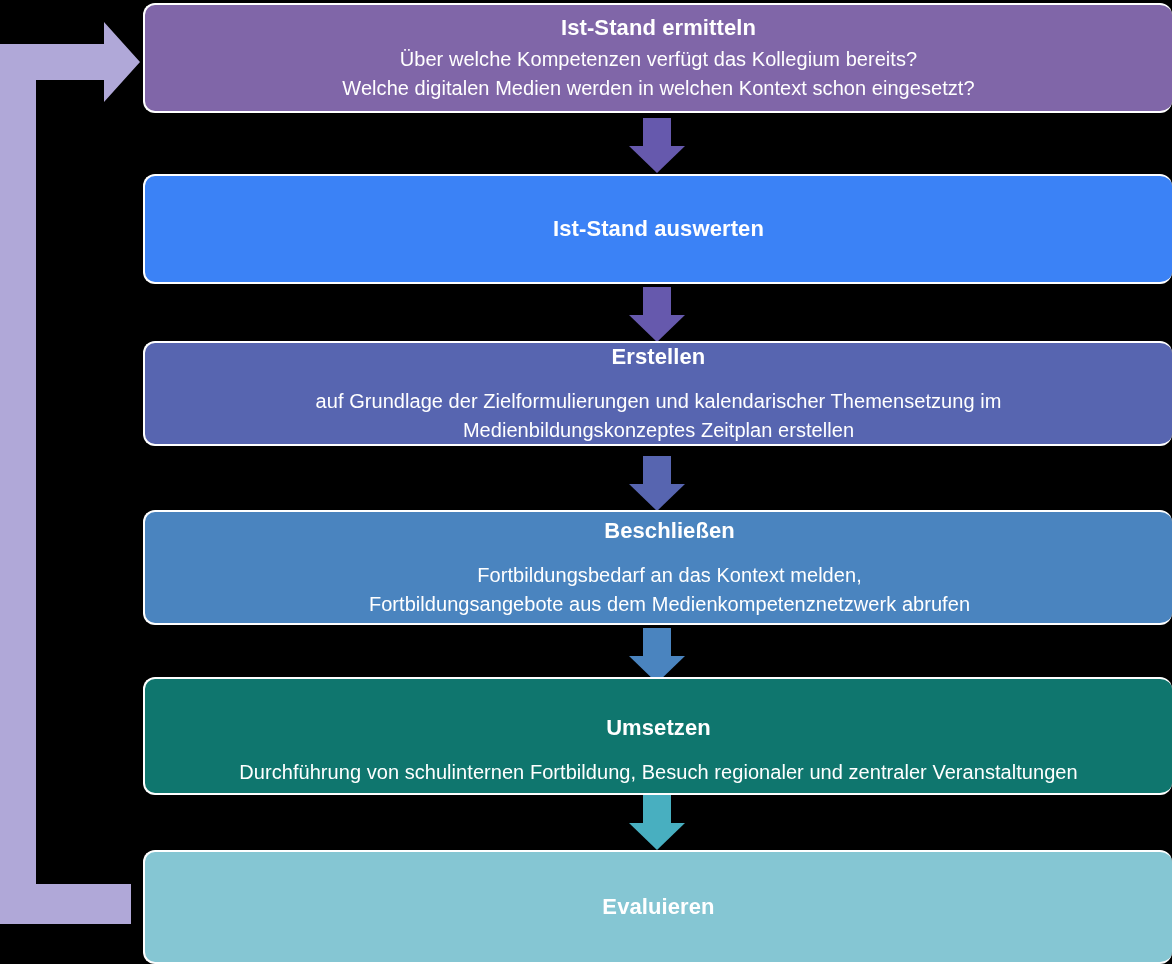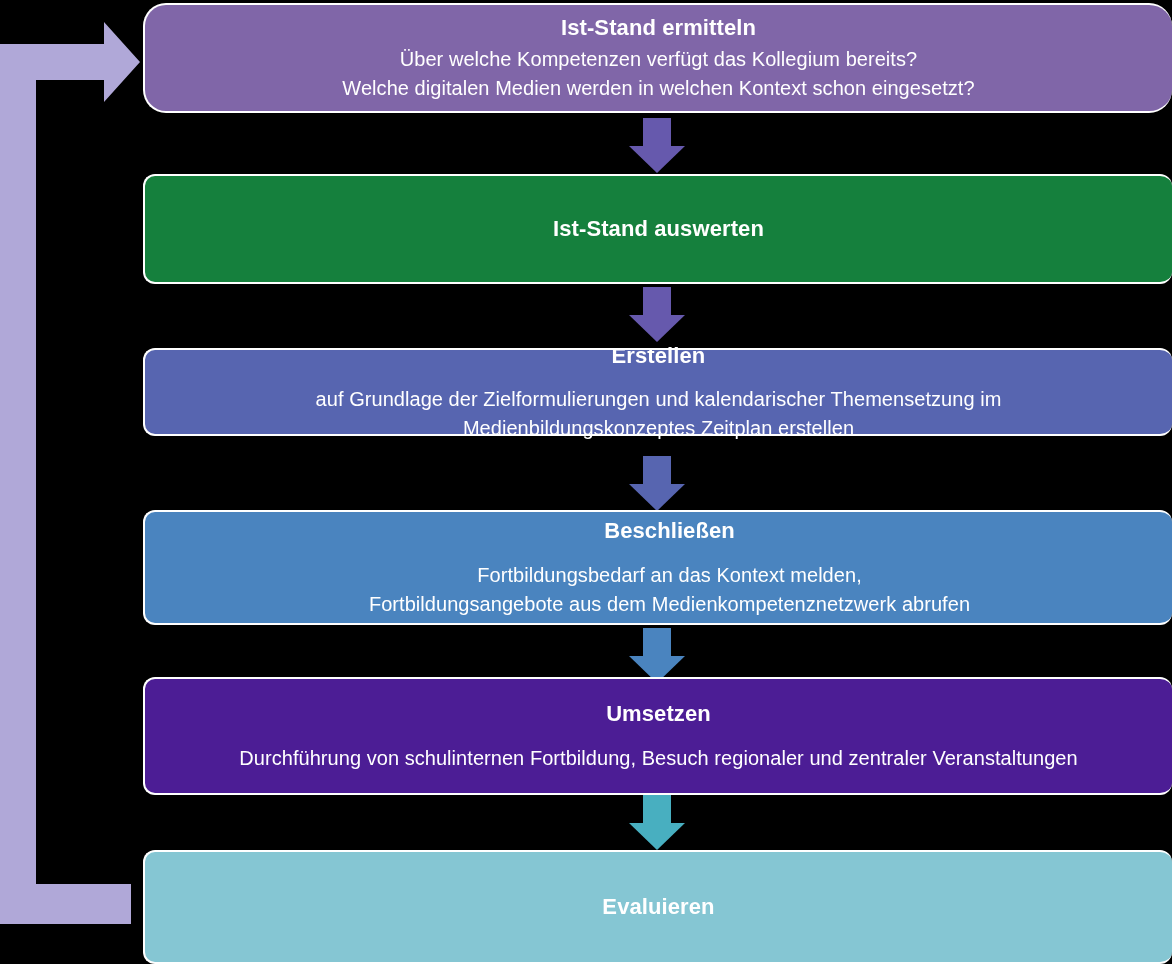--- a/index.html
+++ b/index.html
@@ -99,41 +99,41 @@
              L 104 102
              L 104 80
              L 36 80
              L 36 884
              L 131 884
              L 131 924
              L 0 924
              Z" fill="#B0A8D8"></path>
   </svg>
 
-  <div class="step-box gap-small" style="top: 3px; height: 110px; background: rgb(128, 102, 168); border-radius: 23px;">
+  <div class="step-box gap-small" style="top: 3px; height: 110px; background: rgb(128, 102, 168);">
     <div class="step-title">Ist-Stand ermitteln</div>
     <div class="step-desc">Über welche Kompetenzen verfügt das Kollegium bereits?
 Welche digitalen Medien werden in welchen Kontext schon eingesetzt?</div>
   </div>
 
   <div class="down-arrow" style="top:118px; left:629px;">
     <div class="shaft" style="background: rgb(102, 89, 173);"></div>
     <div class="head" style="border-top-color: rgb(102, 89, 173);"></div>
   </div>
 
-  <div class="step-box gap-small" style="top: 174px; height: 110px; background: #15803d;">
+  <div class="step-box gap-small" style="top: 174px; height: 110px; background: #3b82f6;">
     <div class="step-title">Ist-Stand auswerten</div>
   </div>
 
   <div class="down-arrow" style="top:287px; left:629px;">
     <div class="shaft" style="background: rgb(102, 89, 173);"></div>
     <div class="head" style="border-top-color: rgb(102, 89, 173);"></div>
   </div>
 
-  <div class="step-box gap-large" style="top: 348px; height: 88px; background: rgb(87, 101, 176);">
+  <div class="step-box gap-large" style="top: 341px; height: 105px; background: rgb(87, 101, 176);">
     <div class="step-title">Erstellen</div>
     <div class="step-desc">auf Grundlage der Zielformulierungen und kalendarischer Themensetzung im
 Medienbildungskonzeptes Zeitplan erstellen</div>
   </div>
 
   <div class="down-arrow" style="top:456px; left:629px;">
     <div class="shaft" style="background: rgb(87, 101, 176);"></div>
     <div class="head" style="border-top-color: rgb(87, 101, 176);"></div>
   </div>
 
@@ -141,21 +141,21 @@
     <div class="step-title">Beschließen</div>
     <div class="step-desc">Fortbildungsbedarf an das Kontext melden,
 Fortbildungsangebote aus dem Medienkompetenznetzwerk abrufen</div>
   </div>
 
   <div class="down-arrow" style="top:628px; left:629px;">
     <div class="shaft" style="background: rgb(74, 132, 191);"></div>
     <div class="head" style="border-top-color: rgb(74, 132, 191);"></div>
   </div>
 
-  <div class="step-box gap-large" style="top: 677px; height: 118px; background: #4c1d95;">
+  <div class="step-box gap-large" style="top: 677px; height: 118px; background: #0f766e; justify-content: flex-end;">
     <div class="step-title">Umsetzen</div>
     <div class="step-desc">Durchführung von schulinternen Fortbildung, Besuch regionaler und zentraler Veranstaltungen</div>
   </div>
 
   <div class="down-arrow" style="top:795px; left:629px;">
     <div class="shaft" style="background: rgb(72, 175, 192);"></div>
     <div class="head" style="border-top-color: rgb(72, 175, 192);"></div>
   </div>
 
   <div class="step-box gap-small" style="top: 850px; height: 114px; background: rgb(133, 198, 211);">

